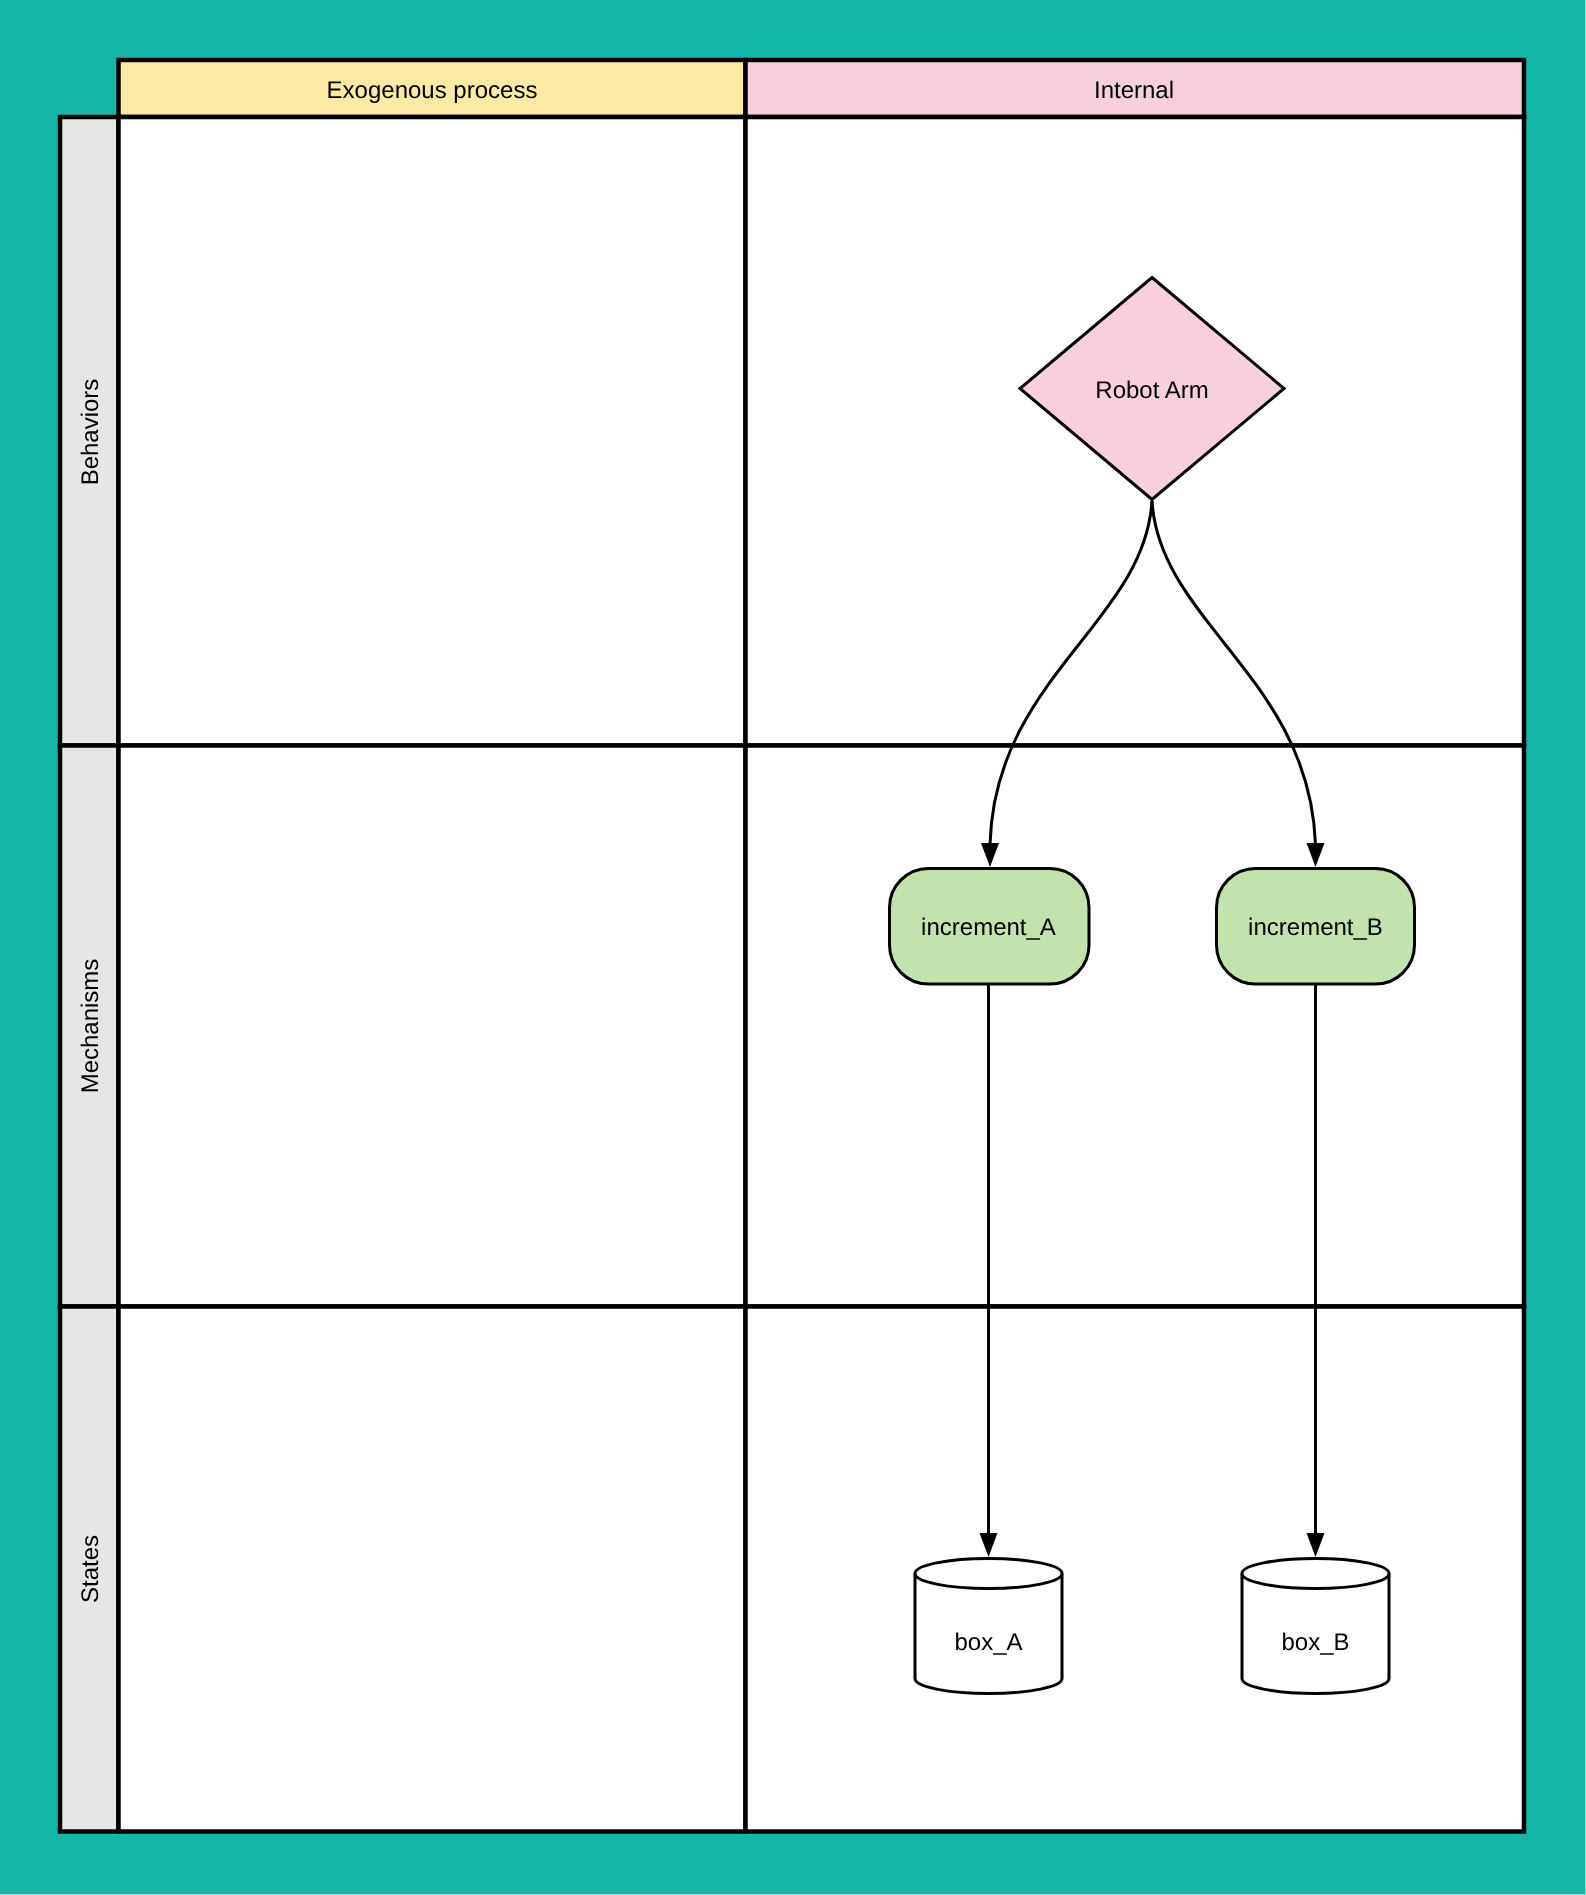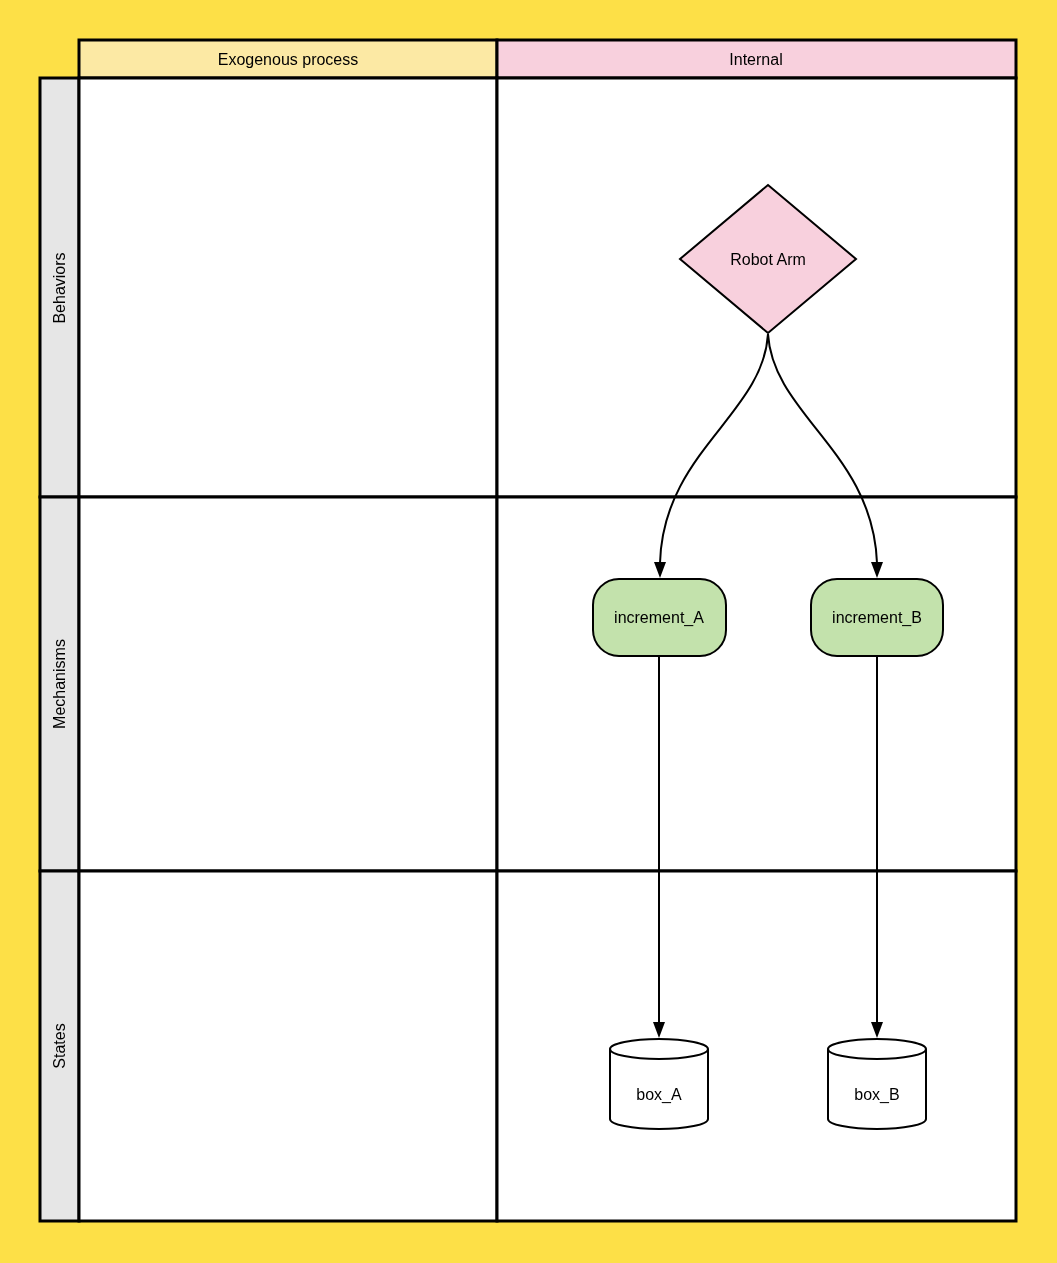--- a/index.html
+++ b/index.html
@@ -4,21 +4,21 @@
 <style>
   html, body {
     margin: 0;
     padding: 0;
     background: #ffffff;
   }
   .canvas {
     position: relative;
     width: 1057px;
     height: 1263px;
-    background: #fde047;
+    background: #14b8a6;
     font-family: "Liberation Sans", sans-serif;
   }
   svg text {
     font-family: "Liberation Sans", sans-serif;
     font-size: 16px;
     fill: #000000;
   }
 </style>
 </head>
 <body>

